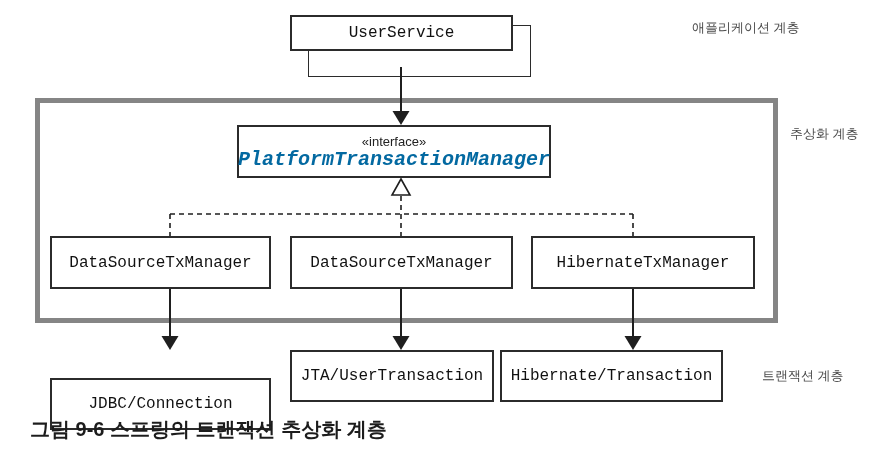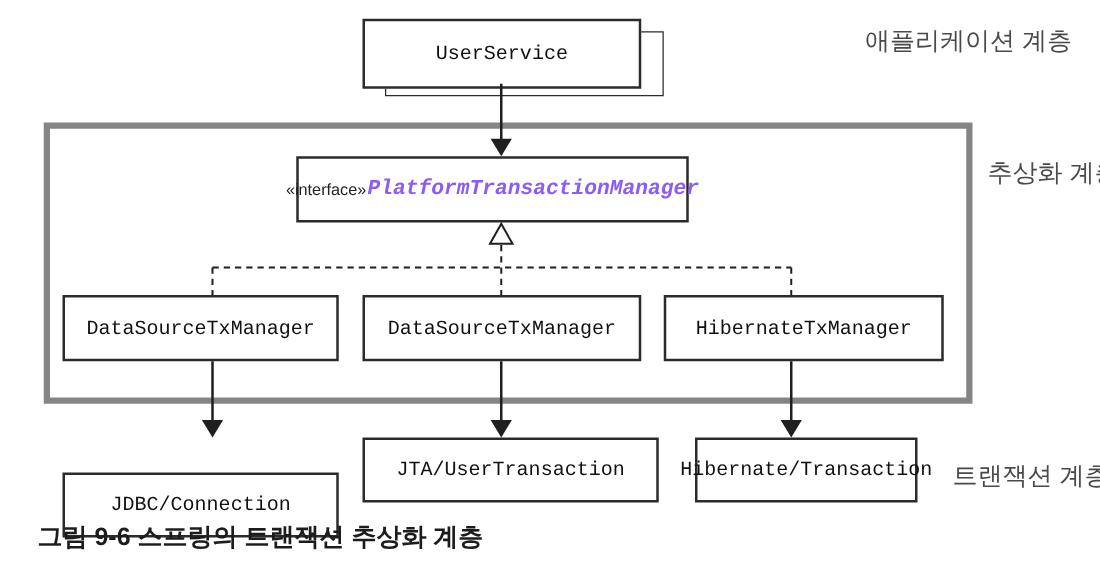--- a/index.html
+++ b/index.html
@@ -14,45 +14,45 @@
     font-size:16px;color:#111111;letter-spacing:0;z-index:3;
   }
   .shadow-node{
     position:absolute;background:#ffffff;border:1.5px solid #2b2b2b;
     box-sizing:border-box;z-index:2;
   }
   .container-frame{
     position:absolute;left:35px;top:98px;width:743px;height:225px;
     border:5px solid #858585;box-sizing:border-box;background:transparent;z-index:1;
   }
-  .iface{flex-direction:row;gap:1px;}
+  .iface{flex-direction:column;gap:1px;}
   .iface .stereotype{
     font-family:"Liberation Sans",sans-serif;font-size:13px;color:#222222;line-height:15px;
   }
   .iface .iface-name{
-    font-weight:bold;font-style:italic;font-size:17px;color:#8b5cf6;line-height:20px;
+    font-weight:bold;font-style:italic;font-size:20px;color:#0369a1;line-height:20px;
   }
   .layer-label{
-    position:absolute;font-size:20px;color:#4a4a4a;white-space:nowrap;z-index:3;
+    position:absolute;font-size:13px;color:#4a4a4a;white-space:nowrap;z-index:3;
   }
   .caption{
     position:absolute;left:30px;top:416px;font-size:20px;font-weight:bold;
     color:#1c1c1c;white-space:nowrap;z-index:3;
   }
   svg.overlay{position:absolute;left:0;top:0;z-index:5;pointer-events:none;}
 </style>
 </head>
 <body>
 
 <div class="stage">
 
   <div class="container-frame"></div>
 
   <div class="shadow-node" style="left:308px;top:25px;width:223px;height:52px;"></div>
-  <div class="node" style="left:290px;top:15px;width:223px;height:56px;">
+  <div class="node" style="left:290px;top:15px;width:223px;height:36px;">
     <span>UserService</span>
   </div>
 
   <div class="node iface" style="left:237px;top:125px;width:314px;height:53px;">
     <span class="stereotype">«interface»</span>
     <span class="iface-name">PlatformTransactionManager</span>
   </div>
 
   <div class="node" style="left:50px;top:236px;width:221px;height:53px;">
     <span>DataSourceTxManager</span>
@@ -60,24 +60,24 @@
   <div class="node" style="left:290px;top:236px;width:223px;height:53px;">
     <span>DataSourceTxManager</span>
   </div>
   <div class="node" style="left:531px;top:236px;width:224px;height:53px;text-align:right;">
     <span>HibernateTxManager</span>
   </div>
 
   <div class="node" style="left:50px;top:350px;width:221px;height:52px;margin-top:28px;">
     <span>JDBC/Connection</span>
   </div>
-  <div class="node" style="left:290px;top:350px;width:237px;height:52px;">
+  <div class="node" style="left:290px;top:350px;width:204px;height:52px;">
     <span>JTA/UserTransaction</span>
   </div>
-  <div class="node" style="left:556px;top:350px;width:178px;height:52px;">
+  <div class="node" style="left:500px;top:350px;width:223px;height:52px;">
     <span>Hibernate/Transaction</span>
   </div>
 
   <div class="layer-label" style="left:692px;top:19px;">애플리케이션 계층</div>
   <div class="layer-label" style="left:790px;top:125px;">추상화 계층</div>
   <div class="layer-label" style="left:762px;top:367px;">트랜잭션 계층</div>
 
   <div class="caption">그림 9-6 스프링의 트랜잭션 추상화 계층</div>
 
   <svg class="overlay" width="880" height="462" viewBox="0 0 880 462">

